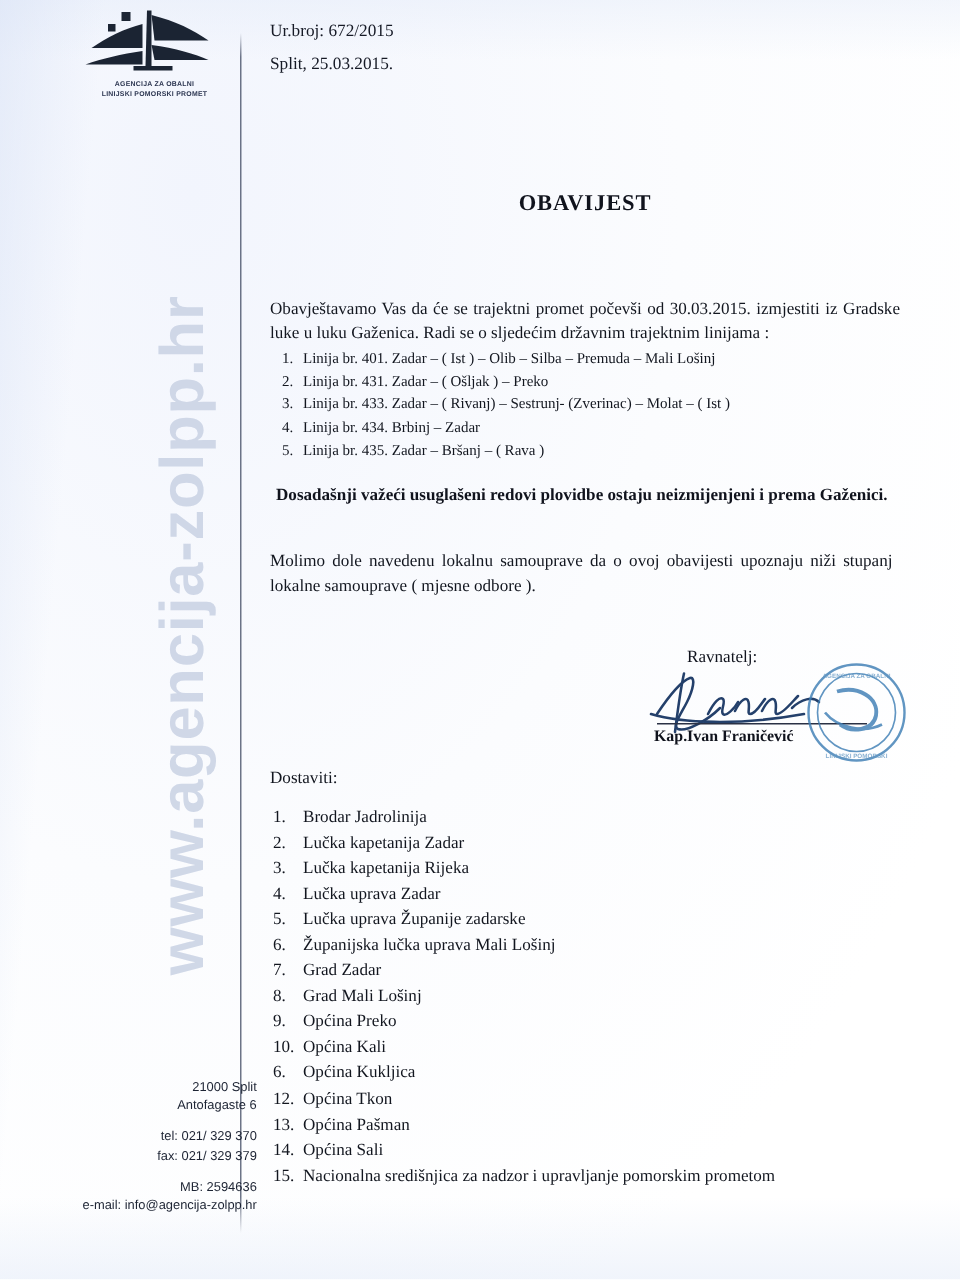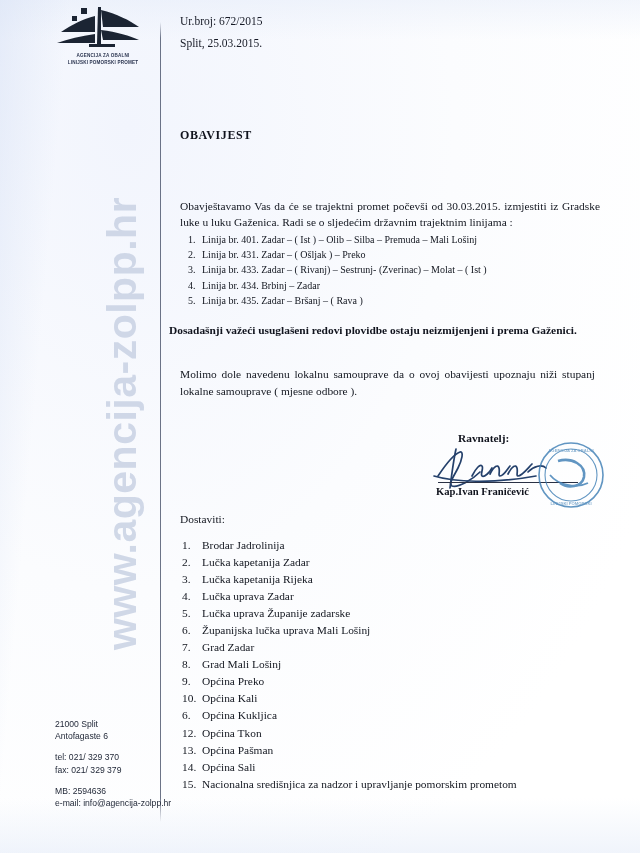--- a/index.html
+++ b/index.html
@@ -98,21 +98,22 @@
     line-height: 1.95;
   }
   #header-meta div { white-space: nowrap; }
 
   
   #doc-title {
     position: absolute;
     left: 180px;
     top: 128px;
     width: 420px;
-    font-size: 12px;
+    text-align: center;
+    font-size: 15px;
     font-weight: 700;
     letter-spacing: 0.6px;
     color: #10131d;
   }
   #intro {
     position: absolute;
     left: 180px;
     top: 198px;
     width: 420px;
     font-size: 11.4px;
@@ -137,21 +138,21 @@
   }
   #lines-list li .num {
     display: inline-block;
     width: 22px;
     text-align: left;
     padding-left: 8px;
     box-sizing: border-box;
   }
   #note-bold {
     position: absolute;
-    left: 169px;
+    left: 184px;
     top: 322px;
     width: 415px;
     font-size: 11.4px;
     font-weight: 700;
     line-height: 1.45;
     color: #10131d;
     text-align: justify;
     text-align-last: left;
   }
   #note-plain {
@@ -168,21 +169,21 @@
 
   
   #signature-block {
     position: absolute;
     left: 430px;
     top: 432px;
     width: 200px;
   }
   #signature-role {
     font-size: 11.4px;
-    font-weight: 700;
+    font-weight: 400;
     color: #10131d;
     margin-left: 28px;
   }
   #signature-area {
     position: relative;
     height: 46px;
   }
   #signature-ink {
     position: absolute;
     left: 2px;
@@ -250,21 +251,21 @@
   
   #footer-contact {
     position: absolute;
     left: 55px;
     top: 718px;
     font-family: "Liberation Sans", sans-serif;
     font-size: 8.6px;
     color: #1d2434;
     line-height: 1.42;
   }
-  #footer-contact .grp { margin-bottom: 9px; }
+  #footer-contact .grp { margin-bottom: 9px; text-align: right; }
   #footer-contact .grp:last-child { margin-bottom: 0; }
   #footer-contact div { white-space: nowrap; }
 </style>
 </head>
 <body>
 
 <div id="page">
   <div id="scan-shade"></div>
 
   <div id="watermark" style="color: rgb(201, 210, 228);">www.agencija-zolpp.hr</div>

